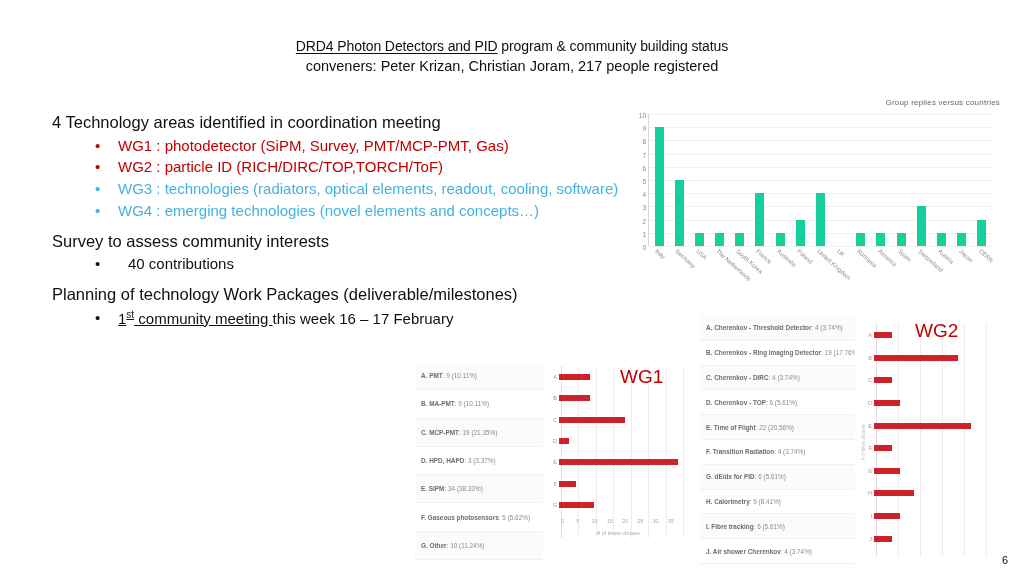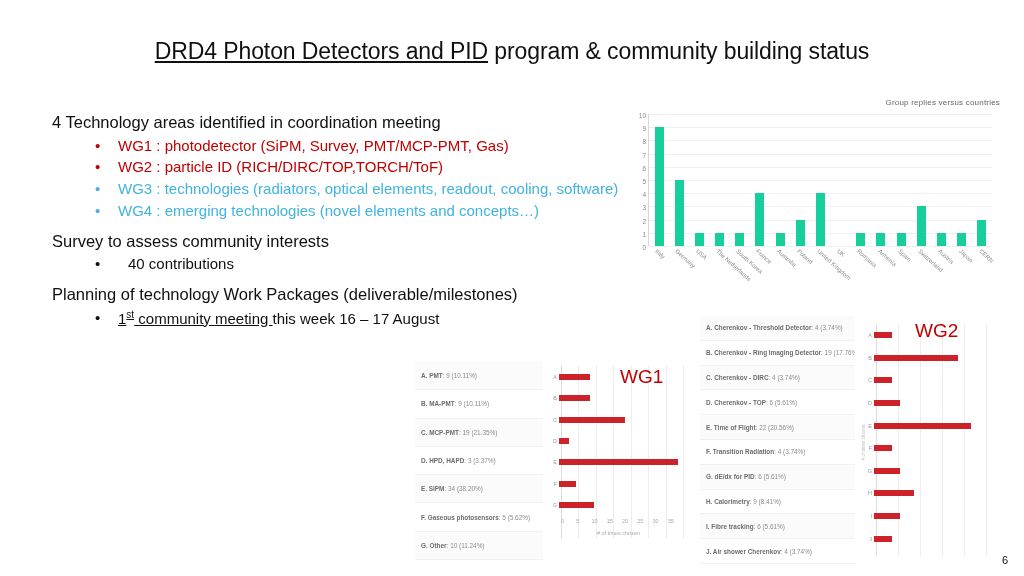--- a/index.html
+++ b/index.html
@@ -8,21 +8,21 @@
     font-family: "Liberation Sans", sans-serif;
     background: #ffffff;
     color: #000000;
     position: relative;
     overflow: hidden;
   }
 
   
   #title-block { position: absolute; left: 0; top: 38px; width: 1024px; text-align: center; }
   #slide-title {
-    font-size: 23px;
+    font-size: 14px;
     font-weight: 400;
     color: #101010;
     letter-spacing: -0.1px;
     white-space: nowrap;
   }
   #slide-title .ul { text-decoration: underline; text-underline-offset: 2px; }
   #slide-subtitle {
     font-size: 14.5px;
     font-weight: 400;
     color: #101010;
@@ -191,20 +191,21 @@
     color: #101010;
   }
 </style>
 </head>
 <body>
 
 <div id="title-block">
   <div id="slide-title">
     <span class="ul">DRD4 Photon Detectors and PID</span><span> program &amp; community building status</span>
   </div>
+  <div id="slide-subtitle">conveners: Peter Krizan, Christian Joram, 217 people registered</div>
 </div>
 
 <div id="body-text">
 
   <div class="lvl1">4 Technology areas identified in coordination meeting</div>
   <ul class="sublist" id="wg-list">
       <li class="sub red"><span class="dot">•</span><span>WG1 : photodetector (SiPM, Survey, PMT/MCP-PMT, Gas)</span></li>
       <li class="sub red"><span class="dot">•</span><span>WG2 : particle ID (RICH/DIRC/TOP,TORCH/ToF)</span></li>
       <li class="sub blue"><span class="dot">•</span><span>WG3 : technologies (radiators, optical elements,  readout, cooling, software)</span></li>
       <li class="sub blue"><span class="dot">•</span><span>WG4 : emerging technologies (novel elements and concepts…)</span></li>
@@ -214,21 +215,21 @@
   <ul class="sublist">
     <li class="sub black indent-extra">
       <span class="dot">•</span>
       <span>40 contributions</span>
     </li>
   </ul>
 
   <div class="lvl1">Planning of technology Work Packages (deliverable/milestones)</div>
   <ul class="sublist">
     <li class="sub black">
-      <span class="dot">•</span><span class="u">1</span><span class="u sup">st</span><span class="u"> community meeting </span><span>this week 16 – 17 August</span>
+      <span class="dot">•</span><span class="u">1</span><span class="u sup">st</span><span class="u"> community meeting </span><span>this week 16 – 17 February</span>
     </li>
   </ul>
 
 </div>
 
 <div id="green-chart">
   <div id="green-title">Group replies versus countries</div>
   <div id="green-plot">
     <div id="green-grid">
         <div class="gy-line" style="top: 132px;">

